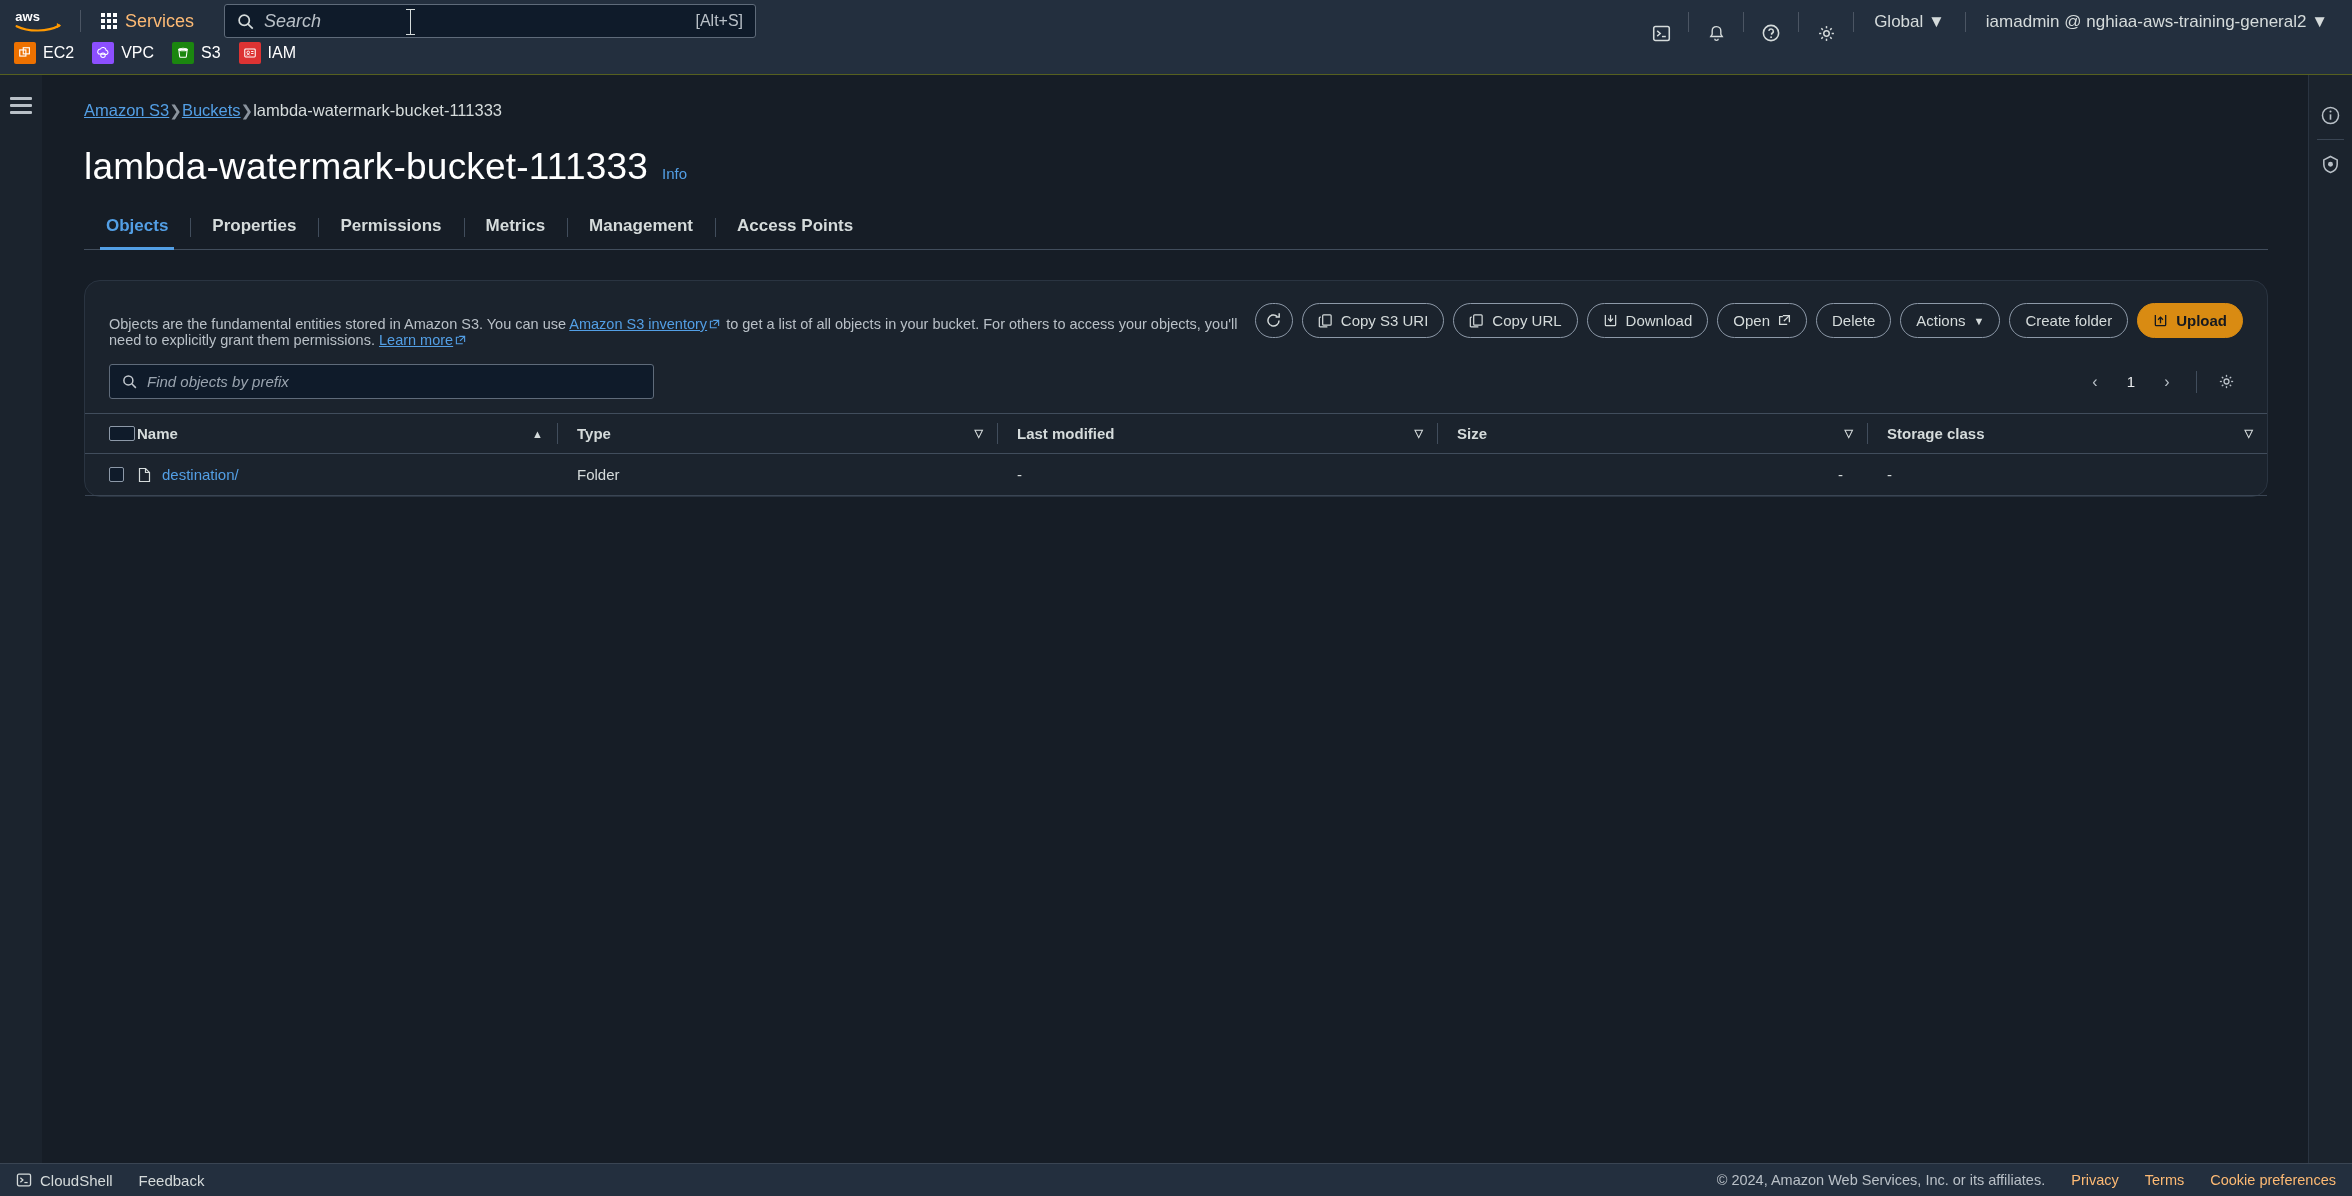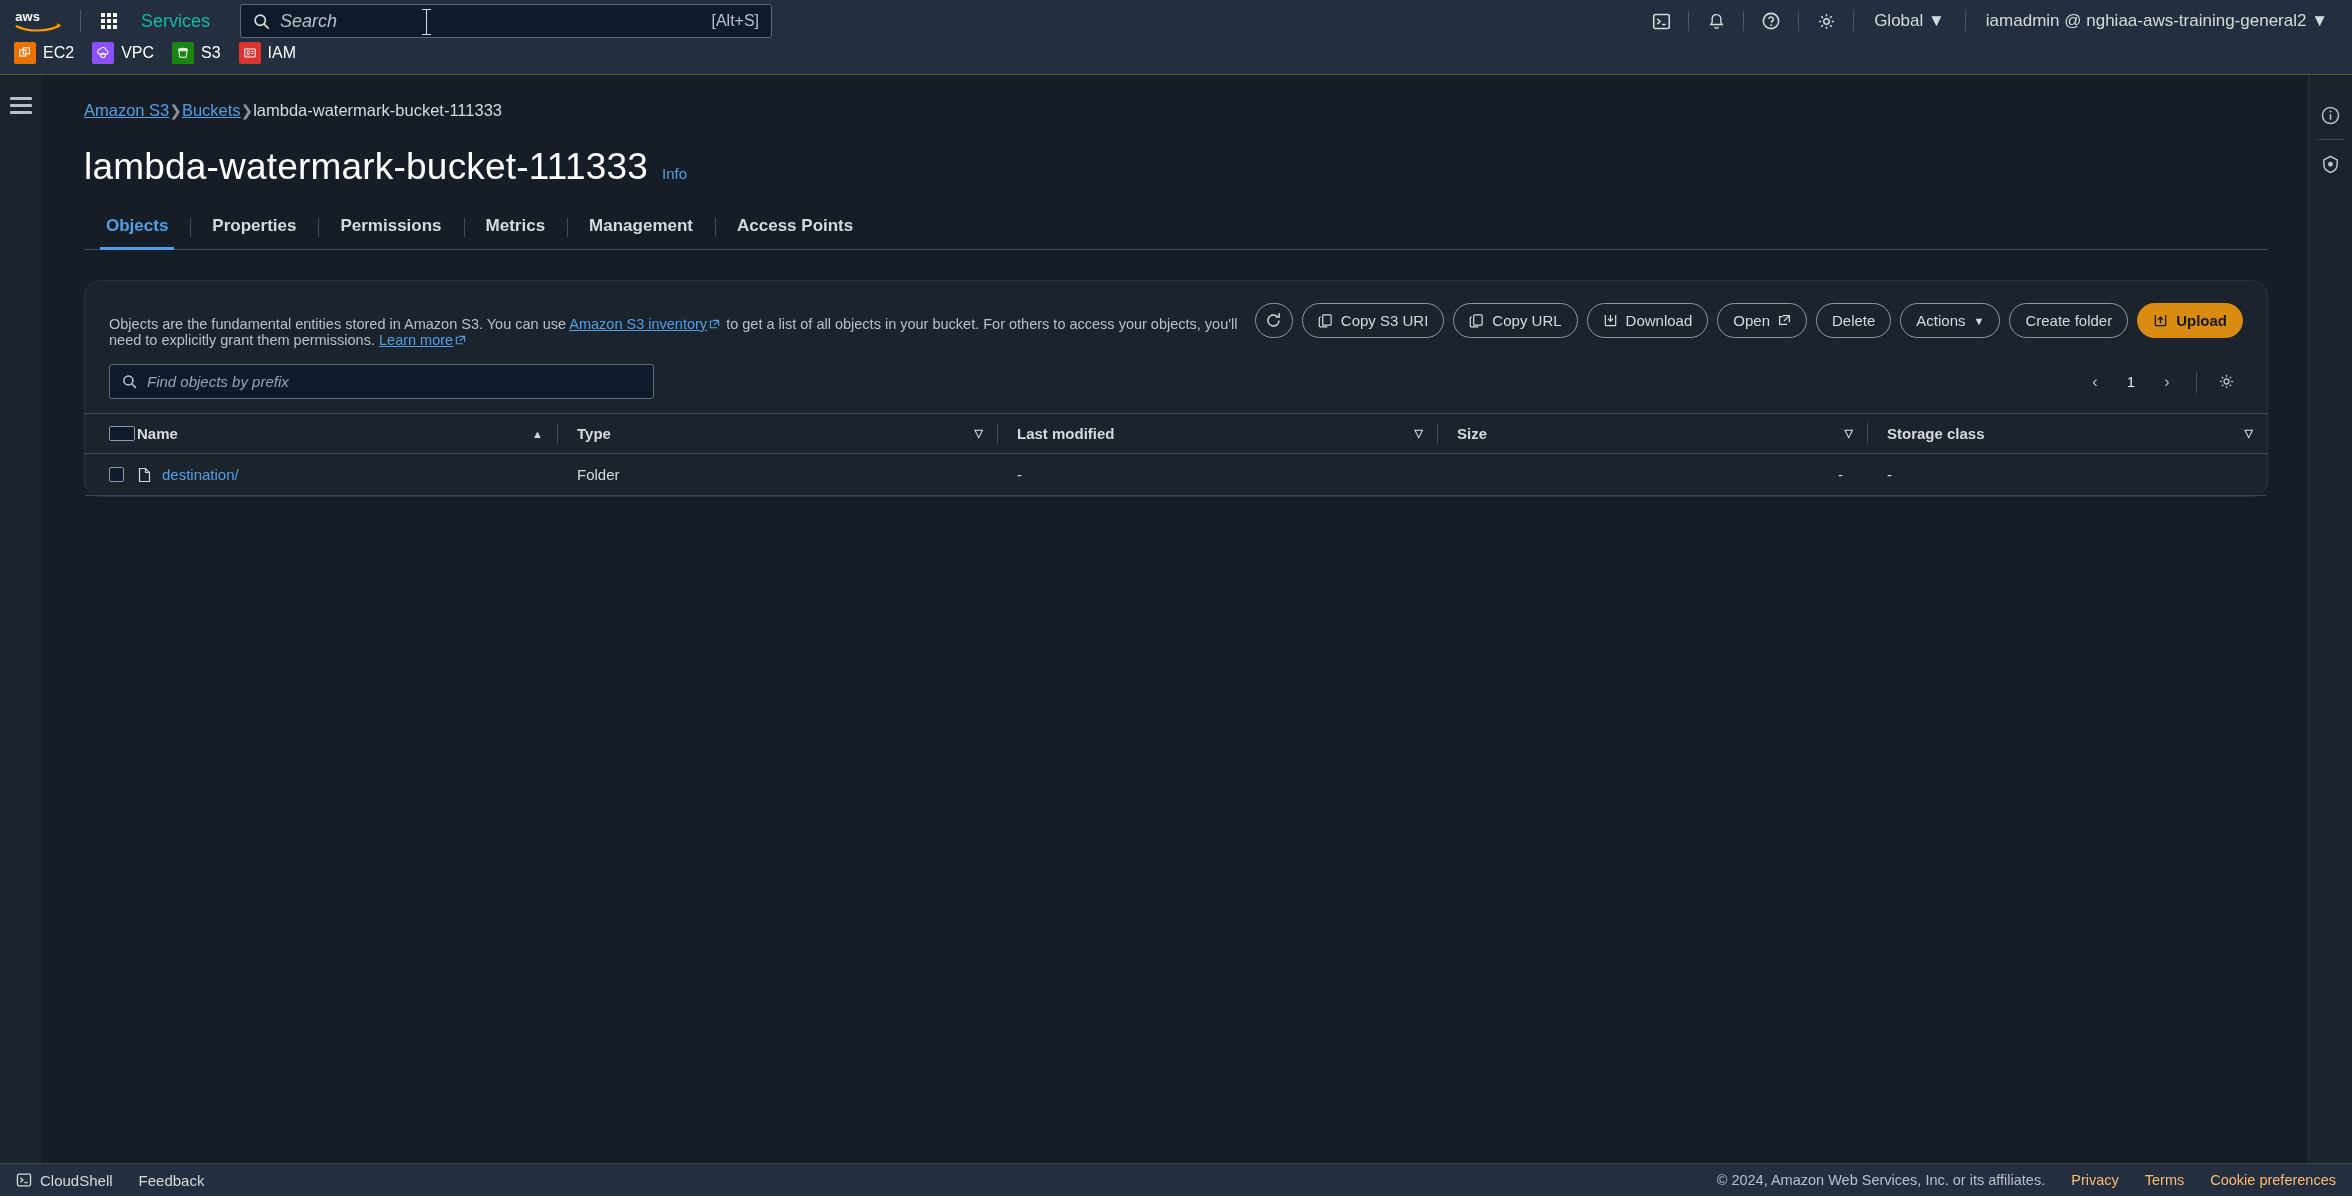--- a/index.html
+++ b/index.html
@@ -12,36 +12,36 @@
   }
 
   
   .topnav {
     height: 42px; background: #232f3e;
     display: flex; align-items: center; padding: 0 14px;
     position: relative;
   }
   .aws-logo { width: 52px; height: 26px; display:block; margin-right: 6px; }
   .nav-divider { width: 1px; height: 22px; background: #4b5563; margin: 0 14px 0 8px; }
-  .services-btn { display: flex; align-items: center; gap: 24px; color: #14b8a6; font-size: 18px; cursor: pointer; padding: 4px 6px; }
+  .services-btn { display: flex; align-items: center; gap: 8px; color: #fdba74; font-size: 18px; cursor: pointer; padding: 4px 6px; }
   .grid-icon { display: grid; grid-template-columns: repeat(3, 4px); grid-template-rows: repeat(3, 4px); gap: 2px; }
   .grid-icon i { background: #ffffff; width: 4px; height: 4px; display: block; }
   .search-wrap {
     margin-left: 24px; width: 532px; height: 34px;
     background: #0f1b2a; border: 1px solid #5f6b7a; border-radius: 3px;
     display: flex; align-items: center; padding: 0 12px; gap: 10px;
     position: relative;
   }
   .search-wrap .ph { color: #b9c0c7; font-size: 18px; font-style: italic; flex: 1; }
   .search-wrap .alt { color: #b9c0c7; font-size: 16px; }
   .caret-beam { position: absolute; left: 185px; top: 4px; width: 1px; height: 26px; background: #d5dbdb; }
   .caret-beam:before, .caret-beam:after { content:""; position:absolute; left:-4px; width:9px; height:1px; background:#d5dbdb; }
   .caret-beam:before { top: 0; } .caret-beam:after { bottom: 0; }
 
-  .nav-right { position: absolute; right: 12px; top: 0; height: 42px; display: flex; align-items: center; }
+  .nav-right { position: absolute; right: 12px; top: 12px; height: 42px; display: flex; }
   .nav-ico { width: 38px; height: 42px; display: flex; align-items: center; justify-content: center; cursor: pointer; }
   .vdiv { width: 1px; height: 20px; background: #4b5563; margin: 0 8px; }
   .nav-text { color: #d5dbdb; font-size: 17px; padding: 0 12px; cursor: pointer; white-space: nowrap; }
 
   
   .shortcuts {
     height: 33px; background: #232f3e;
     display: flex; align-items: flex-start; padding: 0 14px; gap: 18px;
     border-bottom: 1px solid #56601f;
   }

